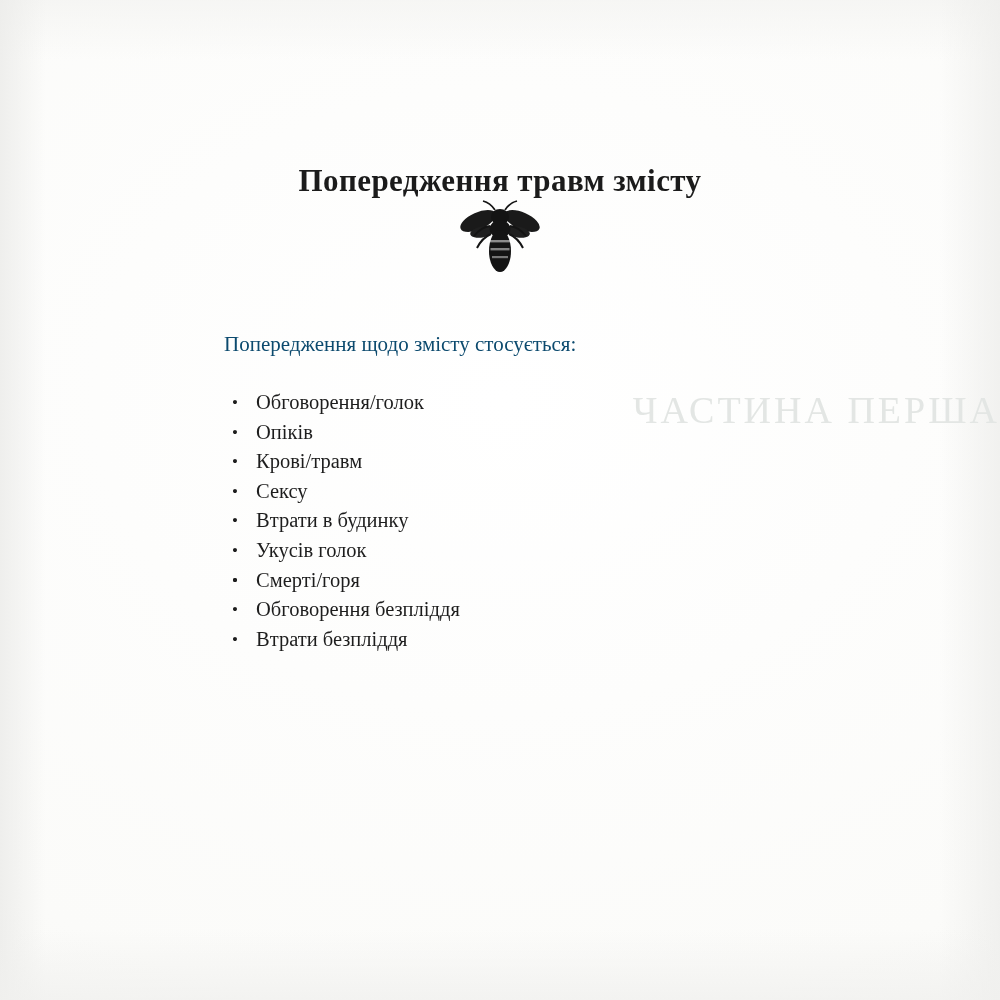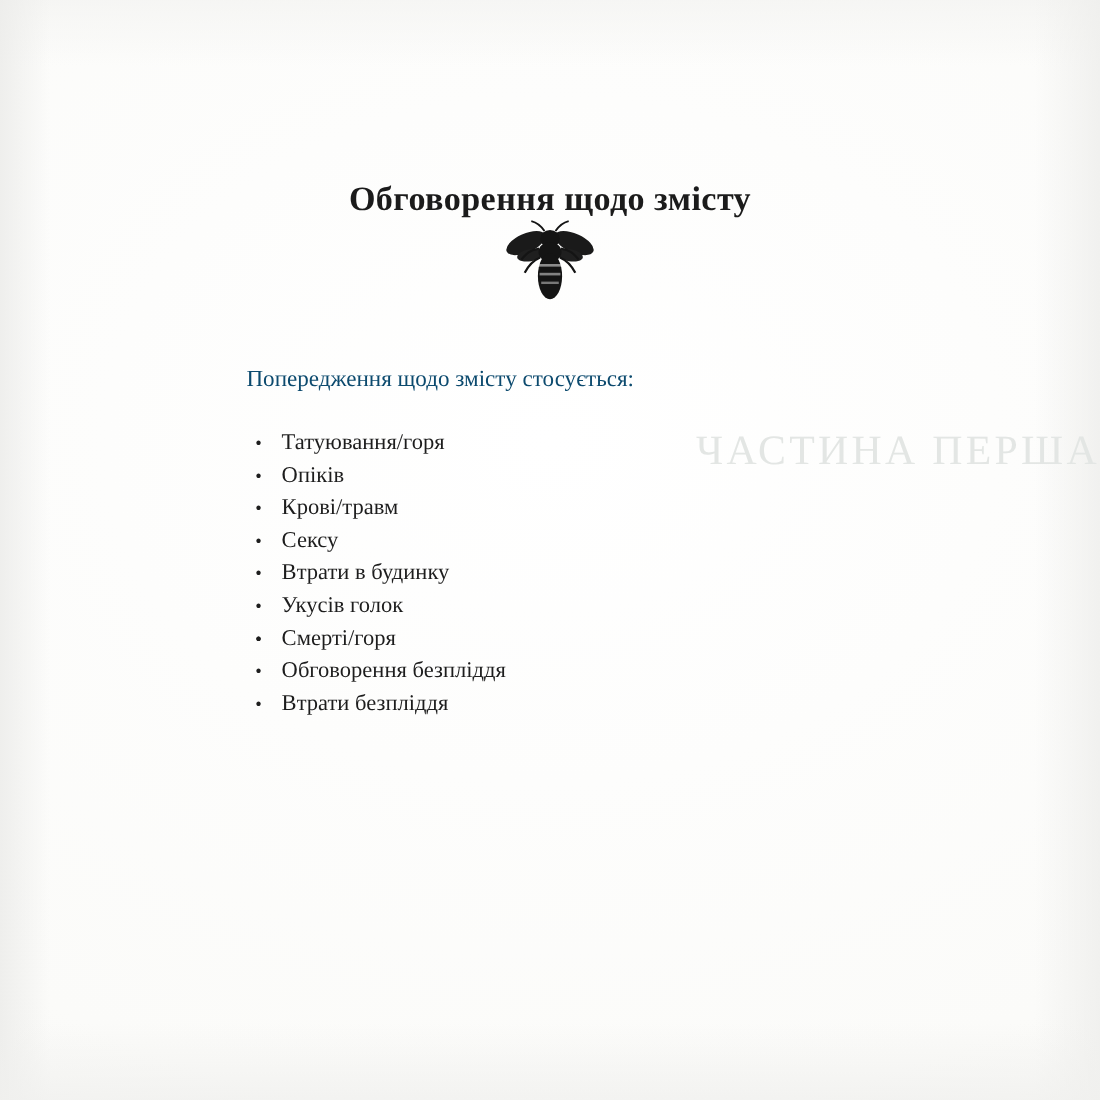--- a/index.html
+++ b/index.html
@@ -134,21 +134,21 @@
   <div class="paper-tone"></div>
   <div class="edge-shade-top"></div>
   <div class="edge-shade-left"></div>
   <div class="edge-shade-right"></div>
   <div class="edge-shade-bottom"></div>
 
   <div class="ghost-text">ЧАСТИНА ПЕРША</div>
 
   <div class="content">
 
-    <h1 class="page-title">Обговорення щодо змісту</h1>
+    <h1 class="page-title">Попередження травм змісту</h1>
 
     <div class="bee-ornament">
       <svg viewBox="0 0 96 84" width="96" height="84" aria-hidden="true">
         <g fill="#141414">
 
           <ellipse cx="26" cy="25" rx="19" ry="8.5" transform="rotate(-24 26 25)" fill="#1a1a1a"></ellipse>
           <ellipse cx="70" cy="25" rx="19" ry="8.5" transform="rotate(24 70 25)" fill="#1a1a1a"></ellipse>
           <ellipse cx="30" cy="36" rx="12" ry="5.5" transform="rotate(-10 30 36)" fill="#1f1f1f"></ellipse>
           <ellipse cx="66" cy="36" rx="12" ry="5.5" transform="rotate(10 66 36)" fill="#1f1f1f"></ellipse>
 
@@ -170,21 +170,21 @@
           <path d="M57 38 C64 41 68 46 71 52" stroke="#141414" stroke-width="2" fill="none"></path>
         </g>
       </svg>
     </div>
 
     <div class="intro-line">Попередження щодо змісту стосується:</div>
 
     <ul class="warning-list">
       <li>
         <span class="bullet">•</span>
-        <span>Татуювання/горя</span>
+        <span>Обговорення/голок</span>
       </li>
       <li>
         <span class="bullet">•</span>
         <span>Опіків</span>
       </li>
       <li>
         <span class="bullet">•</span>
         <span>Крові/травм</span>
       </li>
       <li>

